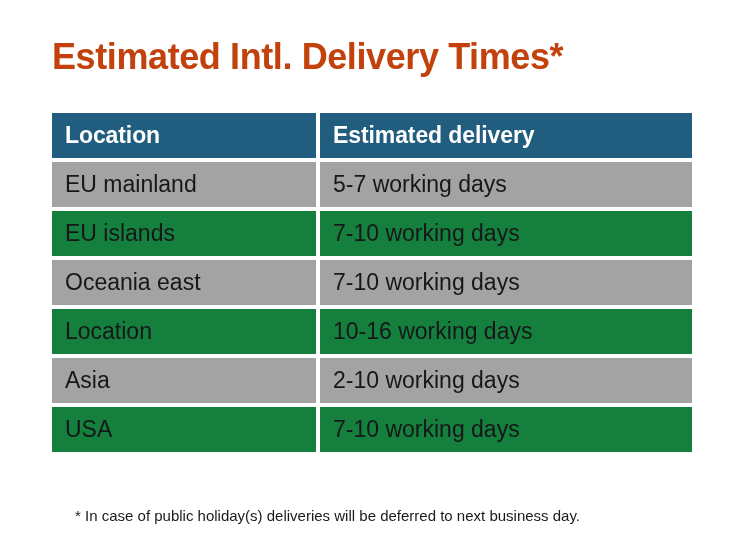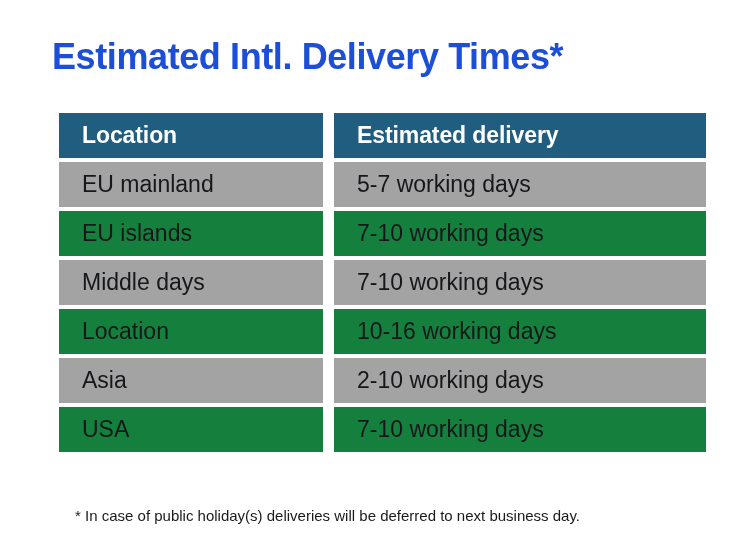--- a/index.html
+++ b/index.html
@@ -23,21 +23,21 @@
   }
 
   
   .page-title {
     position: absolute;
     left: 52px;
     top: 34px;
     font-size: 36px;
     font-weight: bold;
     letter-spacing: -0.4px;
-    color: #1d4ed8;
+    color: #c2410c;
     line-height: 46px;
     white-space: nowrap;
   }
 
   
   .delivery-table {
     position: absolute;
     left: 52px;
     top: 113px;
     width: 640px;
@@ -49,27 +49,26 @@
   .t-row {
     display: flex;
     column-gap: 4px;
     height: 45px;
   }
 
   .t-cell {
     display: flex;
     align-items: center;
     box-sizing: border-box;
-    padding-left: 23px;
+    padding-left: 13px;
     font-size: 23px;
     color: #16171a;
     line-height: 1;
     white-space: nowrap;
     overflow: hidden;
-    margin-left: 7px;
   }
 
   .col-location {
     width: 264px;
     flex: 0 0 264px;
   }
 
   .col-delivery {
     width: 372px;
     flex: 0 0 372px;
@@ -122,21 +121,21 @@
       <div class="t-cell col-location">EU mainland</div>
       <div class="t-cell col-delivery">5-7 working days</div>
     </div>
 
     <div class="t-row t-row--even">
       <div class="t-cell col-location">EU islands</div>
       <div class="t-cell col-delivery">7-10 working days</div>
     </div>
 
     <div class="t-row t-row--odd">
-      <div class="t-cell col-location">Middle days</div>
+      <div class="t-cell col-location">Oceania east</div>
       <div class="t-cell col-delivery">7-10 working days</div>
     </div>
 
     <div class="t-row t-row--even">
       <div class="t-cell col-location">Location</div>
       <div class="t-cell col-delivery">10-16 working days</div>
     </div>
 
     <div class="t-row t-row--odd">
       <div class="t-cell col-location">Asia</div>

